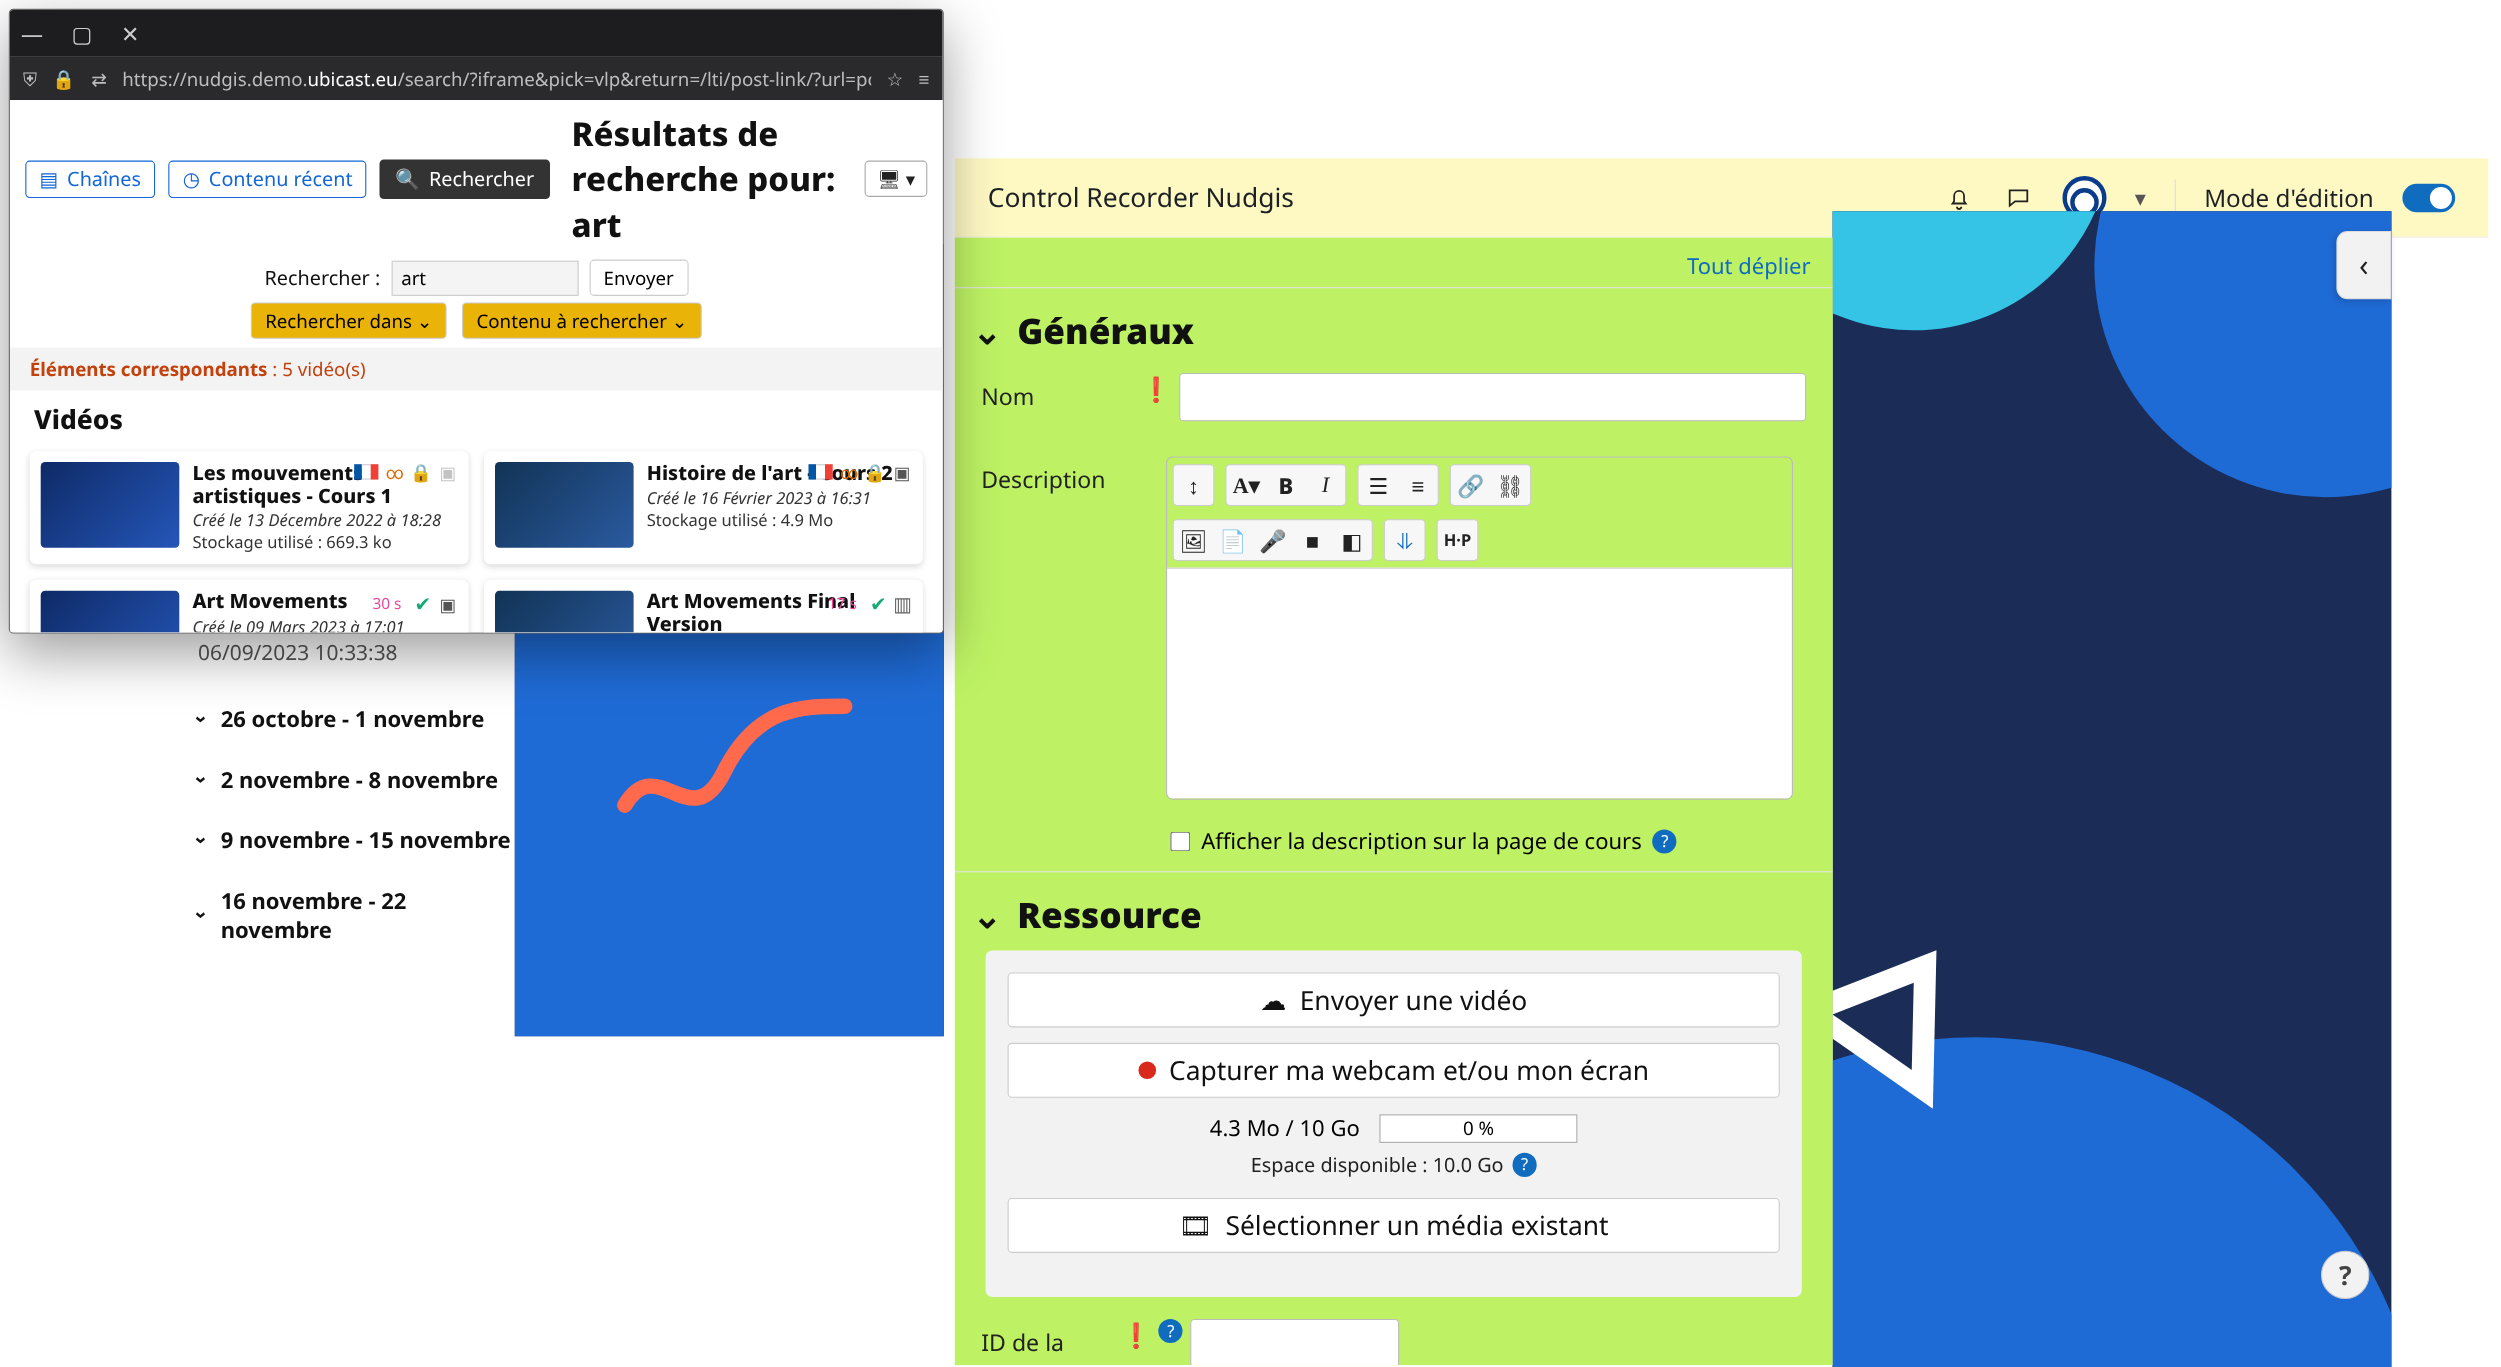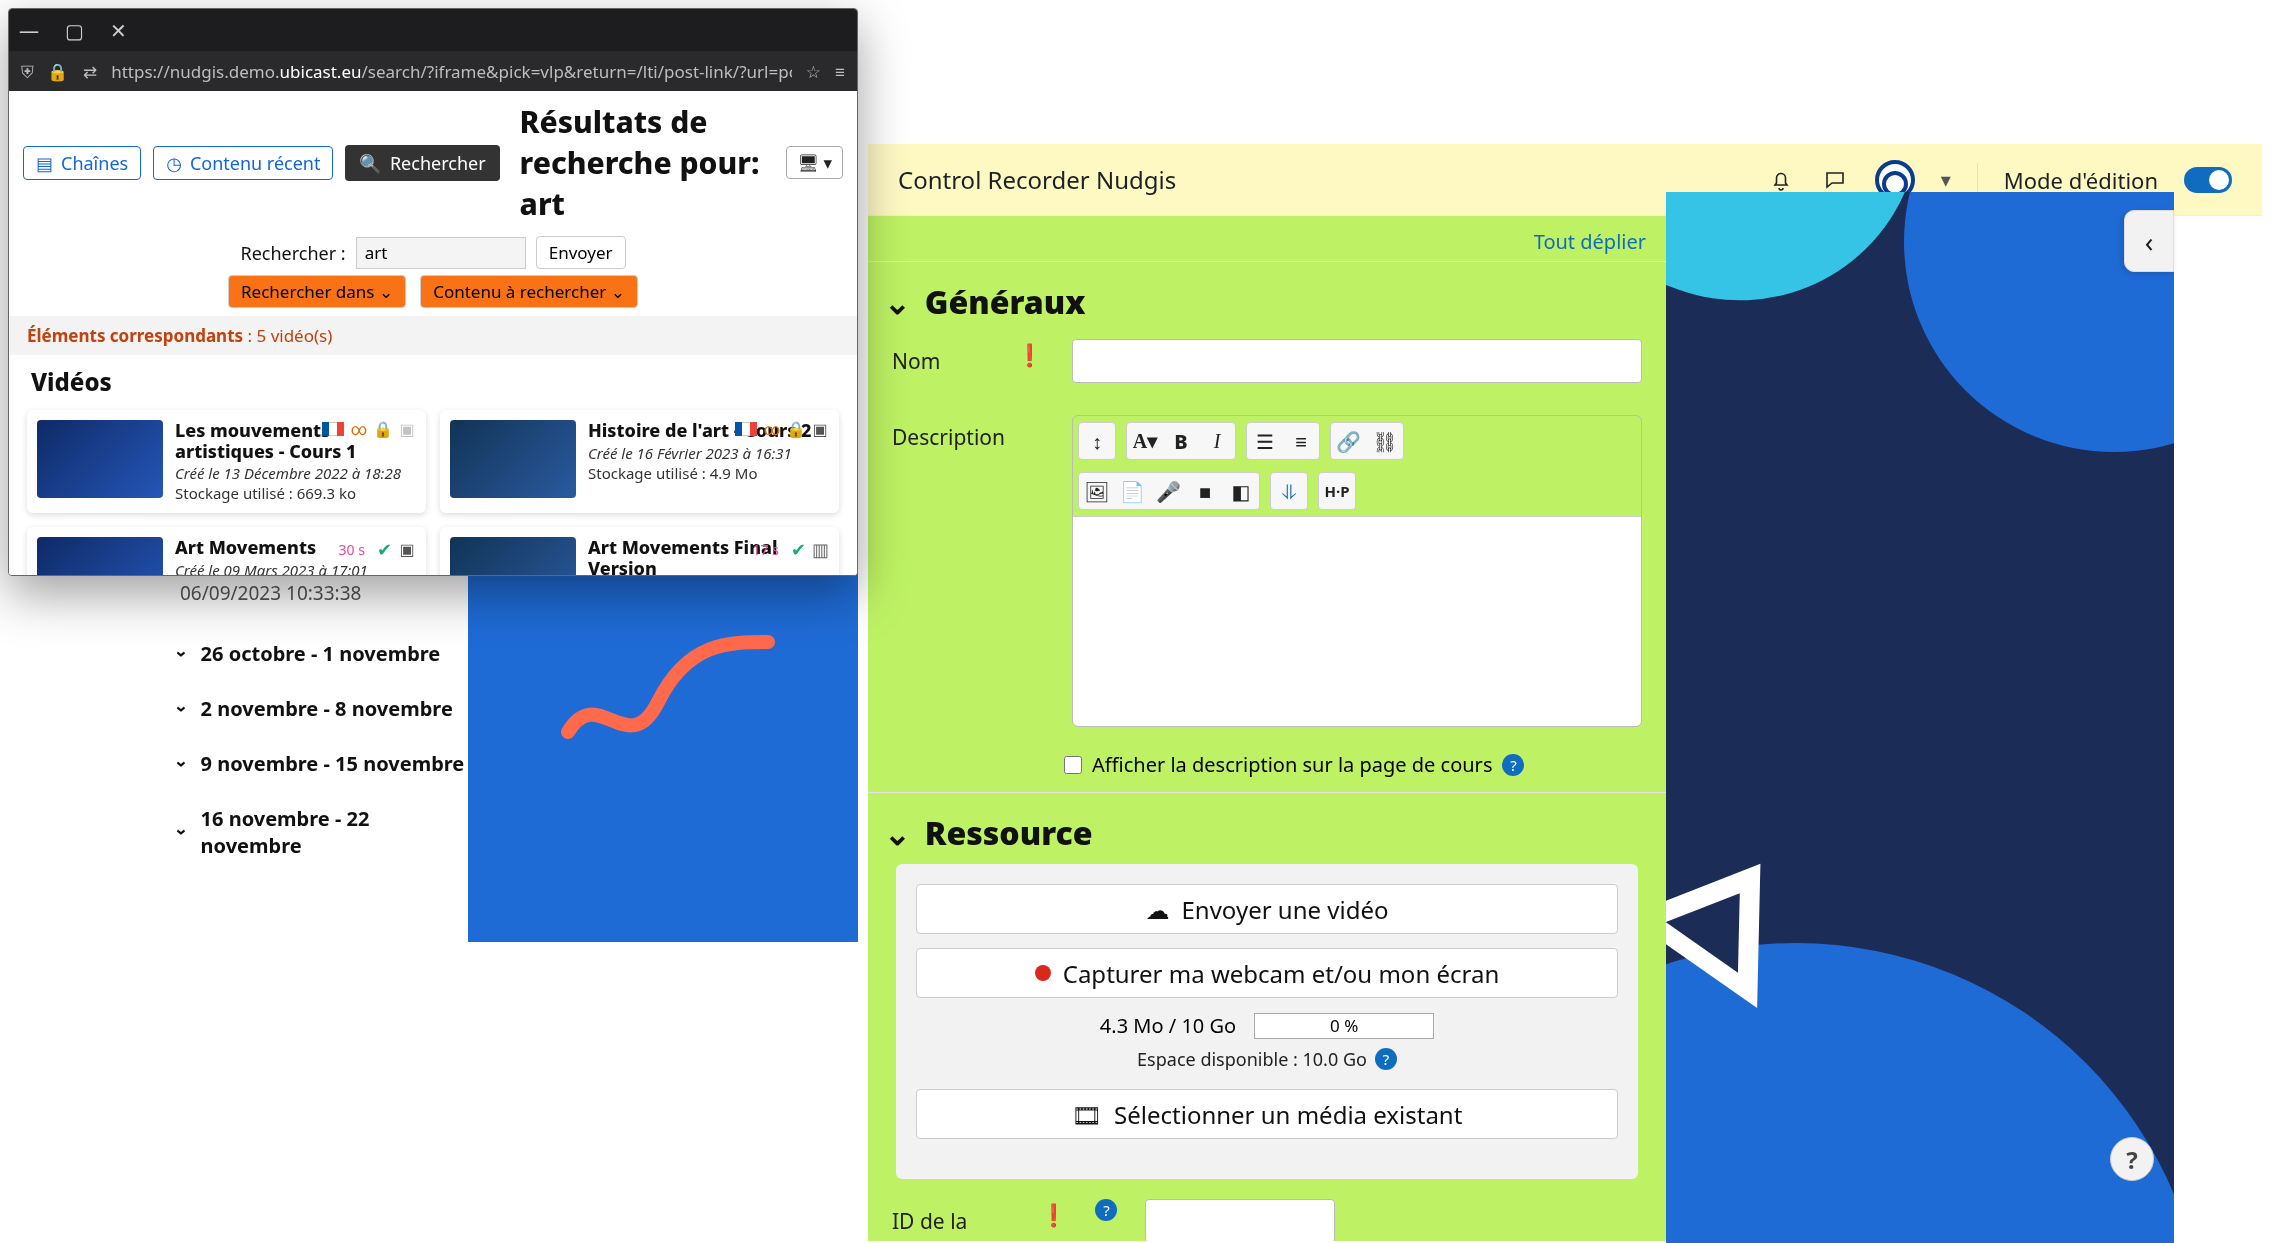--- a/index.html
+++ b/index.html
@@ -42,21 +42,21 @@
     position:absolute; left:868px; top:216px; width:798px; bottom:2px; padding:0 0 0 0; background:#bef264;
     overflow:hidden;
   }
   .unfold-row{ text-align:right; padding:12px 20px 6px;}
   .unfold-link{ color:#0f6cbf; font-size:20px; text-decoration:none;}
   .section {
     border-top:1px solid #e3e3e3; padding:18px 16px 10px;
   }
   .section h2{ font-size:32px; font-weight:900; color:#111; display:flex; align-items:center; gap:14px;}
   .chev{ display:inline-block; transform:rotate(0);}
-  .form-row{ display:flex; align-items:flex-start; gap:28px; padding:16px 8px;}
+  .form-row{ display:flex; align-items:flex-start; gap:7px; padding:16px 8px;}
   .form-row .lbl{ width:140px; color:#222; font-size:21px; padding-top:8px;}
   .form-row .req{ color:#d33; font-size:22px; }
   .form-row .control{ flex:1;}
   .text-input{
     width:570px; height:44px; border:1px solid #bbb; border-radius:4px; padding:0 10px; font-size:18px; background:#fff;
   }
   .rte {
     width:570px; border:1px solid #bbb; border-radius:6px; overflow:hidden;
   }
   .rte .row{ display:flex;}
@@ -160,21 +160,21 @@
   .chip-dark{ background:#333; color:#fff; border-radius:4px; padding:6px 14px; font-size:18px; display:inline-flex; gap:8px; align-items:center;}
   .fx-h1{ font-size:30px; font-weight:800; color:#111; margin-left:8px; flex:1;}
   .disp{ border:1px solid #aaa; border-radius:4px; padding:4px 10px; font-size:17px; color:#222; cursor:pointer;}
   .fx-search{
     display:flex; align-items:center; justify-content:center; gap:10px; padding:10px 0 6px;
   }
   .fx-search .lbl{ color:#111; font-size:18px;}
   .fx-search input{ width:170px; height:32px; border:1px solid #ccc; background:#f4f4f4; padding:0 8px; font-size:17px;}
   .fx-search .btn{ border:1px solid #ccc; border-radius:4px; padding:4px 12px; font-size:17px; background:#fff; cursor:pointer;}
   .fx-filters{ display:flex; justify-content:center; gap:14px; padding-bottom:8px;}
-  .fx-filters .btn{ border:1px solid #ccc; border-radius:4px; padding:4px 12px; font-size:17px; background:#f97316; cursor:pointer;}
+  .fx-filters .btn{ border:1px solid #ccc; border-radius:4px; padding:4px 12px; font-size:17px; background:#eab308; cursor:pointer;}
   .band{
     background:#f3f3f3; padding:8px 18px; font-size:17px; color:#c2410c;
   }
   .videos-h{ font-size:24px; font-weight:800; padding:10px 22px 6px; color:#111;}
   .cards{ display:grid; grid-template-columns:1fr 1fr; gap:14px; padding:6px 18px 20px;}
   .card{
     display:flex; gap:12px; padding:10px; border-radius:6px; box-shadow:0 2px 6px rgba(0,0,0,.14); background:#fff;
   }
   .thumb{
     width:126px; height:78px; background:linear-gradient(135deg,#0e2a66,#2556b9); border-radius:4px; position:relative; flex:none;

